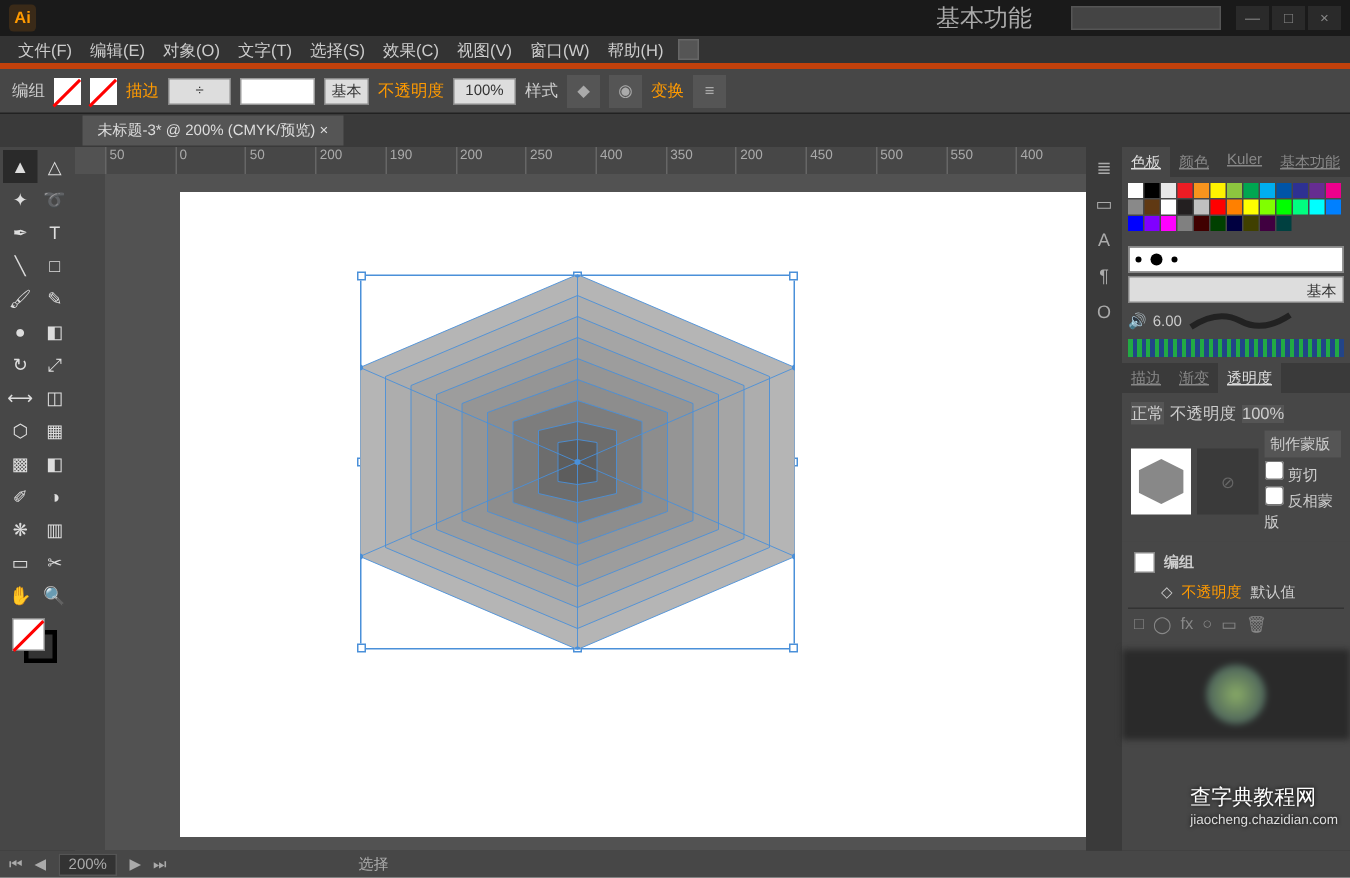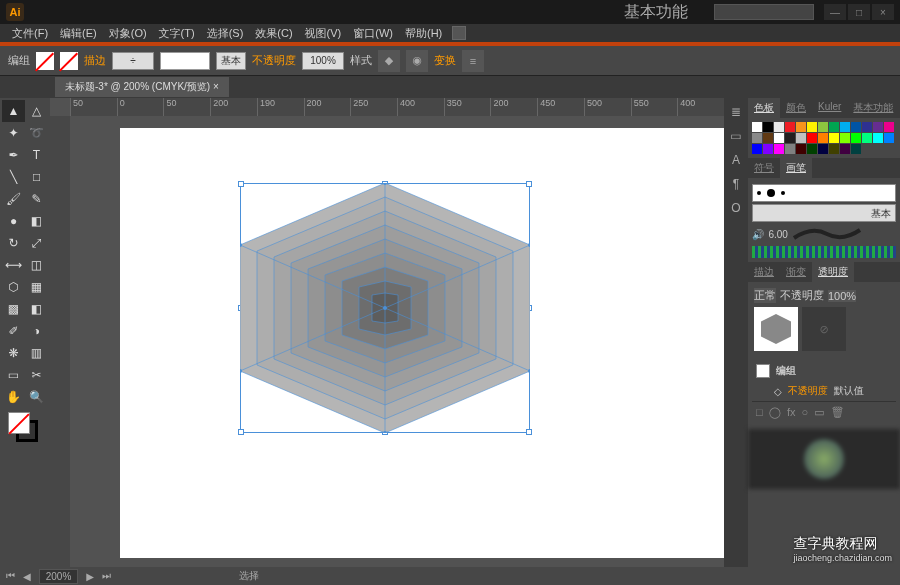--- a/index.html
+++ b/index.html
@@ -87,21 +87,21 @@
 .appear-row { display: flex; align-items: center; gap: 6px; padding: 3px 4px; font-size: 10px; }
 .appear-row .sq { width: 14px; height: 14px; background: #fff; border: 1px solid #888; }
 .appear-row .orange { color: #ff9a00; }
 
 
 .statusbar { height: 18px; background: #474747; display: flex; align-items: center; font-size: 10px; color: #aaa; padding: 0 6px; gap: 8px; }
 .statusbar .zoomfield { background: #333; padding: 1px 6px; border: 1px solid #555; }
 .statusbar .seltext { margin-left: 120px; }
 
 
-.watermark { position: absolute; right: 8px; bottom: 22px; font-size: 14px; color: #fff; text-shadow: 0 0 3px #000; z-index: 10; margin-top: 44px; }
+.watermark { position: absolute; right: 8px; bottom: 34px; font-size: 14px; color: #fff; text-shadow: 0 0 3px #000; z-index: 10; margin-top: 44px; }
 .watermark small { font-size: 9px; color: #ddd; display: block; }
 
 .bottom-preview { height: 60px; background: #2a2a2a; margin-top: 2px; display: flex; align-items: center; justify-content: center; filter: blur(2px); }
 .bottom-preview .blob { width: 40px; height: 40px; border-radius: 50%; background: radial-gradient(#8a6, #345); }
 </style>
 </head>
 <body>
 
 <div class="titlebar">
   <div class="logo">Ai</div>
@@ -323,24 +323,20 @@
           <div class="sw" style="background: rgb(128, 128, 128);"></div>
           <div class="sw" style="background: rgb(64, 0, 0);"></div>
           <div class="sw" style="background: rgb(0, 64, 0);"></div>
           <div class="sw" style="background: rgb(0, 0, 64);"></div>
           <div class="sw" style="background: rgb(64, 64, 0);"></div>
           <div class="sw" style="background: rgb(64, 0, 64);"></div>
           <div class="sw" style="background: rgb(0, 64, 64);"></div>
         </div>
     </div>
 
-    <div class="panel-tabs">
-      <div class="panel-tab">符号</div>
-      <div class="panel-tab active">画笔</div>
-    </div>
     <div class="panel-body">
       <div class="brush-row" style="background:linear-gradient(#fff,#fff); display:flex; align-items:center; gap:6px; padding-left:4px;">
         <span style="width:4px;height:4px;background:#000;border-radius:50%"></span>
         <span style="width:8px;height:8px;background:#000;border-radius:50%"></span>
         <span style="width:4px;height:4px;background:#000;border-radius:50%"></span>
       </div>
       <div class="brush-row brush-label">
           <span>基本</span>
         </div>
       <div class="size-row">
@@ -362,20 +358,25 @@
       <div class="trans-row">
         <div class="dropdown" style="background:#555;color:#ccc;">正常</div>
         <span>不透明度</span>
         <div class="numfield" style="background:#555;color:#ccc;">100%</div>
       </div>
       <div class="trans-row">
         <div class="thumb">
             <div class="hexicon"></div>
           </div>
         <div class="mask-thumb">⊘</div>
+        <div style="font-size:10px;">
+          <div style="background:#555;padding:2px 4px;margin-bottom:2px;">制作蒙版</div>
+          <div><input type="checkbox" style=""> <span>剪切</span></div>
+          <div><input type="checkbox" style=""> <span>反相蒙版</span></div>
+        </div>
       </div>
     </div>
 
     <div class="panel-body">
       <div class="appear-row">
           <div class="sq"></div>
           <b>编组</b>
         </div>
       <div class="appear-row" style="padding-left:22px;">◇ <span class="orange">不透明度</span> <span>默认值</span></div>
       <div style="display:flex;gap:6px;padding:4px;border-top:1px solid #333;color:#888;">

